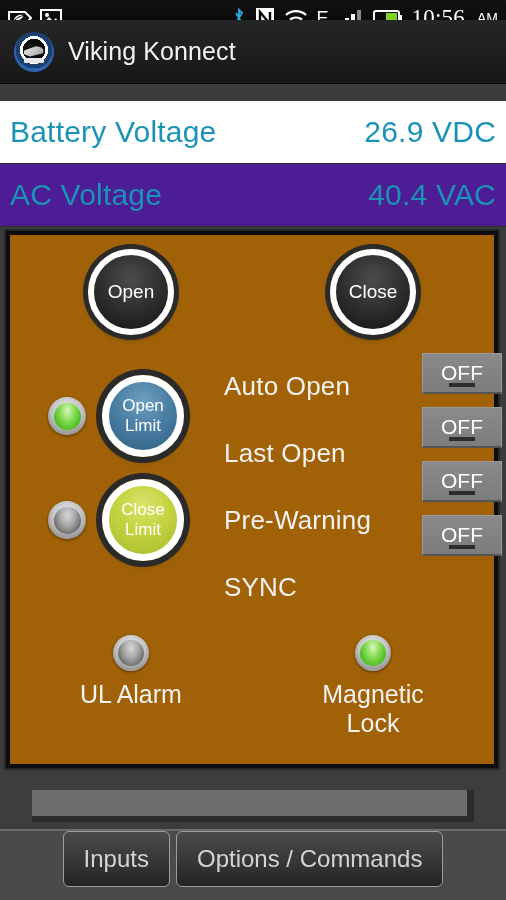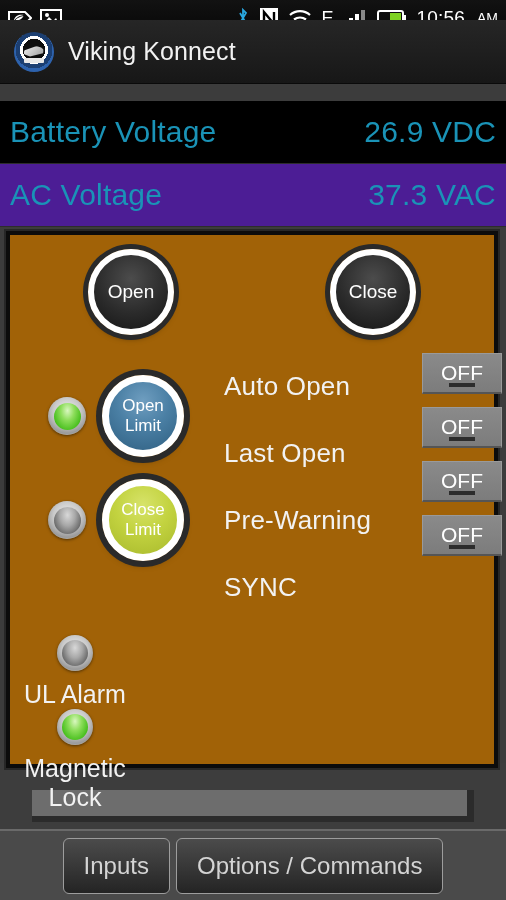--- a/index.html
+++ b/index.html
@@ -18,22 +18,22 @@
   
   .statusbar{
     position:absolute; top:0; left:0; width:506px; height:36px;
     background:linear-gradient(to bottom,#121212 0%,#0b0b0b 60%,#050505 100%);
     display:flex; align-items:center;
   }
   .sb-left{ display:flex; align-items:center; gap:8px; padding-left:8px; }
   .sb-right{ margin-left:auto; display:flex; align-items:center; gap:9px; padding-right:8px; }
   .sb-icon{ display:block; }
   .sb-time{
-    color:#ffffff; font-size:19px; letter-spacing:0.2px;
-    font-family:Liberation Sans, sans-serif;
+    color:#ffffff; font-size:23px; letter-spacing:0.2px;
+    font-family:Liberation Serif, serif;
   }
   .sb-ampm{ color:#ffffff; font-size:14px; margin-left:3px; }
   .sb-hairline{
     position:absolute; left:0; top:34px; width:506px; height:2px;
     background:#2a2a2a;
   }
 
   
   .actionbar{
     position:absolute; top:20px; left:0; width:506px; height:64px;
@@ -64,21 +64,21 @@
   }
 
   
   .readouts{
     position:absolute; top:101px; left:0; width:506px;
   }
   .row{
     position:relative; height:63px;
     display:flex; align-items:center; justify-content:space-between;
     padding:0 10px;
-    background:#000000;
+    background:#ffffff;
     border-bottom:1px solid #2d2d2d;
   }
   .row .label, .row .value{
     color:#1a93b7; font-size:30px; letter-spacing:0.2px;
   }
   .row.alt{ background:#4c1d95; }
 
   
   .under-strip{
     position:absolute; left:32px; top:790px; width:442px; height:32px;
@@ -179,40 +179,40 @@
   }
   .spinner::after{
     content:""; position:absolute; bottom:5px; left:50%;
     transform:translateX(-50%);
     width:26px; height:4px; background:#2c2c2c;
   }
 
   
   .statusleds{
     position:absolute; left:0; top:400px; width:100%;
-    display:flex; justify-content:space-around; align-items:flex-start;flex-direction:column;
+    display:flex; justify-content:space-around; align-items:flex-start;
   }
   .statled{
     width:130px; display:flex; flex-direction:column; align-items:center;
   }
   .statled .led{
     width:36px; height:36px;
   }
   .statled .led-core{ width:26px; height:26px; }
   .statled .caption{
     margin-top:9px; color:#f2f2f2; font-size:25px;
     text-align:center; line-height:29px;
   }
 
   
   .bottombar{
     position:absolute; left:0; bottom:0; width:506px; height:71px;
     background:#4a4a4a;
     border-top:2px solid #6a6a6a;
-    display:flex; align-items:center; justify-content:center; gap:6px;
+    display:flex; justify-content:center; gap:6px;
   }
   .botbtn{
     height:56px; padding:0 20px;
     background:linear-gradient(to bottom,#4b4b4b 0%,#3a3a3a 45%,#242424 100%);
     border:1px solid #9d9d9d; border-radius:6px;
     color:#d4d4d4; font-size:24px;
     display:flex; align-items:center; justify-content:center;
     cursor:pointer;
   }
 </style>
@@ -273,21 +273,21 @@
     <div class="app-title">Viking Konnect</div>
   </div>
 
   <div class="readouts">
     <div class="row">
       <span class="label">Battery Voltage</span>
       <span class="value">26.9 VDC</span>
     </div>
     <div class="row alt">
       <span class="label">AC Voltage</span>
-      <span class="value">37.3 VAC</span>
+      <span class="value">40.4 VAC</span>
     </div>
   </div>
 
   <div class="under-strip-bg"></div>
   <div class="under-strip"></div>
 
   <div class="panel">
 
     <div class="ctrl-row">
       <div class="circ-btn">

